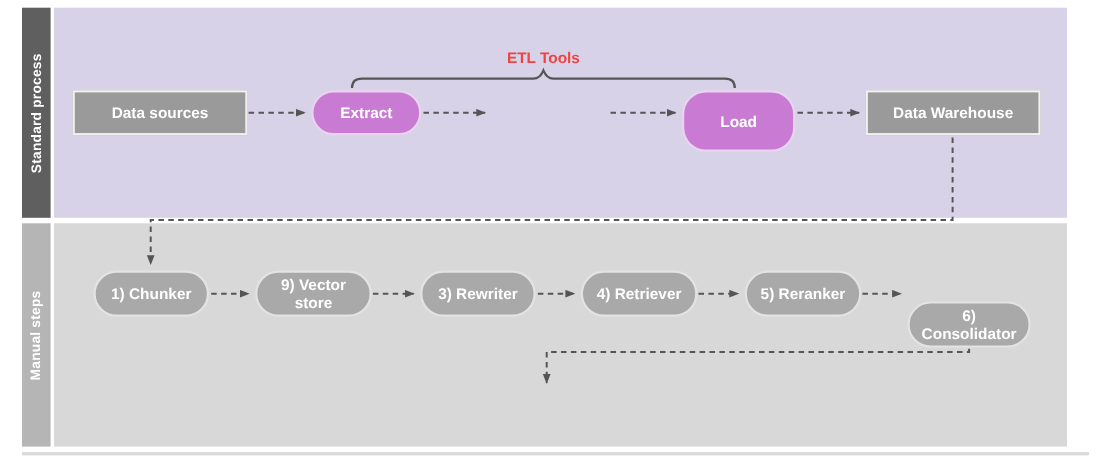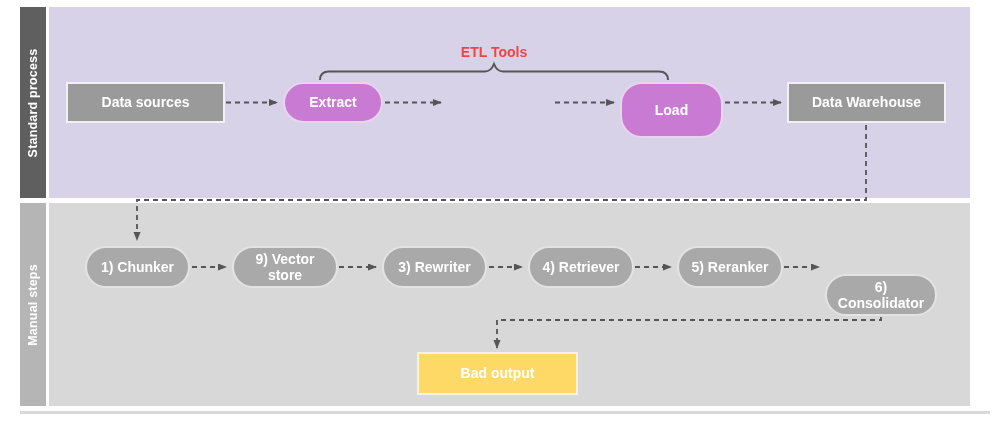--- a/index.html
+++ b/index.html
@@ -149,17 +149,16 @@
   <div class="node pill purple" style="left:620px; top:82px; width:103px; height:56px;">Load</div>
   <div class="node rect-node" style="left:787px; top:82px; width:159px; height:41px;">Data Warehouse</div>
 
   <div class="node pill gray" style="left:85px; top:246px; width:105px; height:42px;">1) Chunker</div>
   <div class="node pill gray" style="left:232px; top:246px; width:106px; height:42px;">9) Vector store</div>
   <div class="node pill gray" style="left:382px; top:246px; width:105px; height:42px;">3) Rewriter</div>
   <div class="node pill gray" style="left:528px; top:246px; width:106px; height:42px;">4) Retriever</div>
   <div class="node pill gray" style="left:677px; top:246px; width:106px; height:42px;">5) Reranker</div>
   <div class="node pill gray" style="left:825px; top:246px; width:112px; height:42px;margin-top:28px;">6) Consolidator</div>
 
-  <div class="node yellow-node" style="left:417px; top:352px; width:161px; height:43px;">Bad output</div>
 
   <div class="bottom-rule"></div>
 
 </div>
 
 </body></html>

